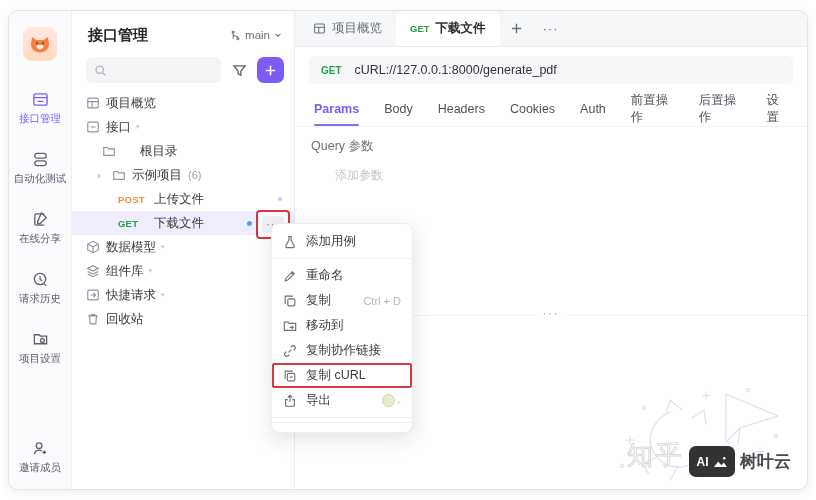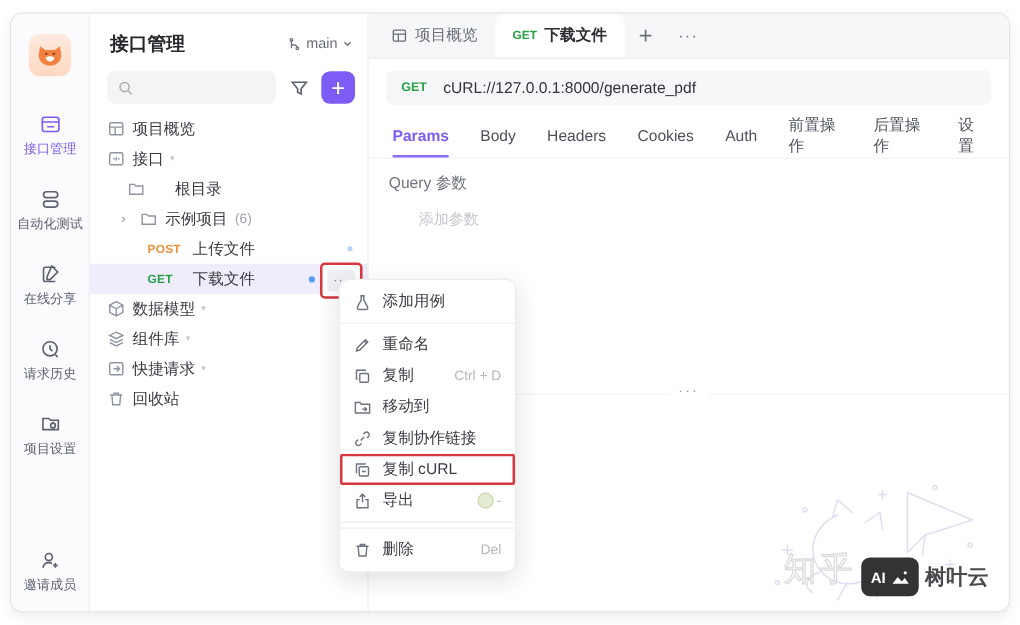--- a/index.html
+++ b/index.html
@@ -417,22 +417,15 @@
     </div>
     <div class="mi">
       <svg viewBox="0 0 16 16" fill="none" stroke="currentColor" stroke-width="1.3">
         <path d="M5.5 6.5H3v7.5h10V6.5h-2.5M8 1.5V9M5.5 4L8 1.5 10.5 4"></path>
       </svg>
       <span>导出</span>
       <span class="sticker"><i></i>-</span>
     </div>
     <div class="mdiv"></div>
     <div class="mdiv"></div>
-    <div class="mi">
-      <svg viewBox="0 0 16 16" fill="none" stroke="currentColor" stroke-width="1.3">
-        <path d="M2.5 4.5h11M6 4.5V3h4v1.5M4 4.5l.8 9h6.4l.8-9"></path>
-      </svg>
-      <span>删除</span>
-      <span class="sc">Del</span>
-    </div>
   </div>
 
 </div>
 
 </body></html>

